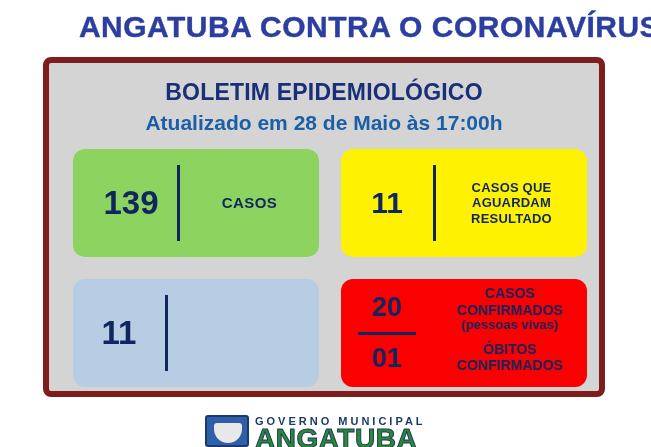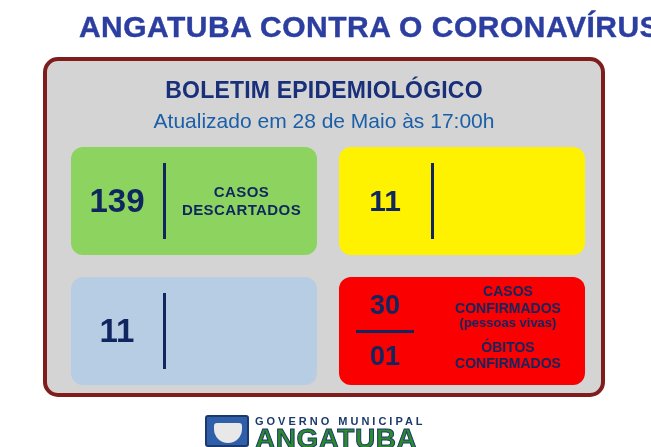--- a/index.html
+++ b/index.html
@@ -35,22 +35,22 @@
     -webkit-text-stroke: 0.4px #2c3fa0;
   }
 
   .card {
     position: absolute;
     top: 57px;
     left: 43px;
     width: 562px;
     height: 340px;
     background: #d4d4d4;
-    border: 4px solid #7f1d1d;
-    border-radius: 15px;
+    border: 6px solid #7f1d1d;
+    border-radius: 8px;
     box-sizing: border-box;
   }
 
   .bulletin-title {
     position: absolute;
     top: 16px;
     left: 0;
     width: 100%;
     text-align: center;
     color: #1a2f7a;
@@ -59,21 +59,21 @@
     letter-spacing: 0.2px;
   }
   .bulletin-sub {
     position: absolute;
     top: 48px;
     left: 0;
     width: 100%;
     text-align: center;
     color: #1a5fa8;
     font-size: 21px;
-    font-weight: normal;
+    font-weight: bold;
   }
 
   .grid {
     position: absolute;
     top: 86px;
     left: 24px;
     width: 514px;
     height: 238px;
   }
 
@@ -84,20 +84,21 @@
     display: flex;
     align-items: center;
   }
 
   .box-discarded {
     left: 0;
     top: 0;
     width: 246px;
     height: 108px;
     background: #8cd45f;
+    padding-left: 12px;
   }
   .box-awaiting {
     left: 268px;
     top: 0;
     width: 246px;
     height: 108px;
     background: #fff200;
   }
   .box-cured {
     left: 0;
@@ -254,37 +255,40 @@
   <div class="bulletin-title">BOLETIM EPIDEMIOLÓGICO</div>
   <div class="bulletin-sub">Atualizado em 28 de Maio às 17:00h</div>
 
   <div class="grid">
 
     <div class="box box-discarded">
       <div class="num-cell">139</div>
       <div class="divider"></div>
       <div class="label-cell label-discarded">
         <div>CASOS</div>
-        <div>DESCARTADOS</div>
       </div>
     </div>
 
     <div class="box box-awaiting">
       <div class="num-cell small">11</div>
       <div class="divider"></div>
+      <div class="label-cell label-awaiting">
+        <div>CASOS QUE AGUARDAM</div>
+        <div>RESULTADO</div>
+      </div>
     </div>
 
     <div class="box box-cured">
       <div class="num-cell">11</div>
       <div class="divider"></div>
     </div>
 
     <div class="box box-confirmed">
       <div class="num-col">
-        <div class="n">30</div>
+        <div class="n">20</div>
         <div class="hr"></div>
         <div class="n">01</div>
       </div>
       <div class="txt-col">
         <div class="blk">
           <div>CASOS</div>
           <div>CONFIRMADOS</div>
           <div class="note">(pessoas vivas)</div>
         </div>
         <div class="blk">

